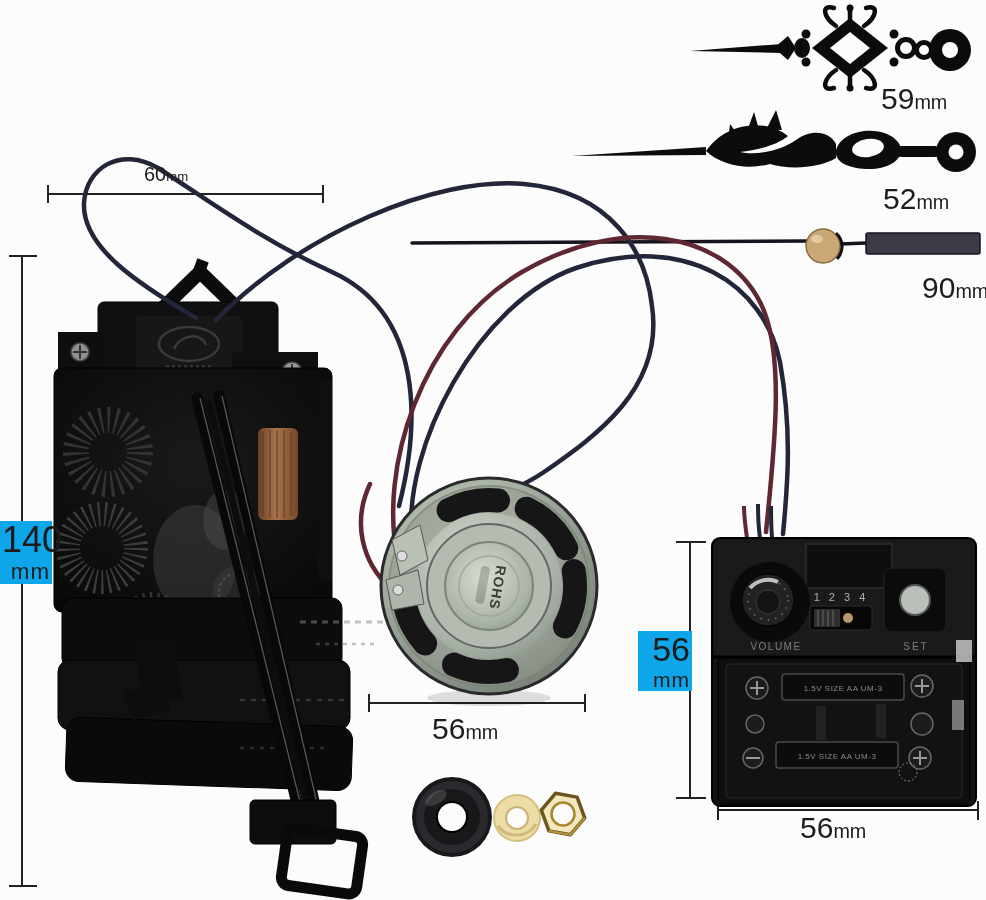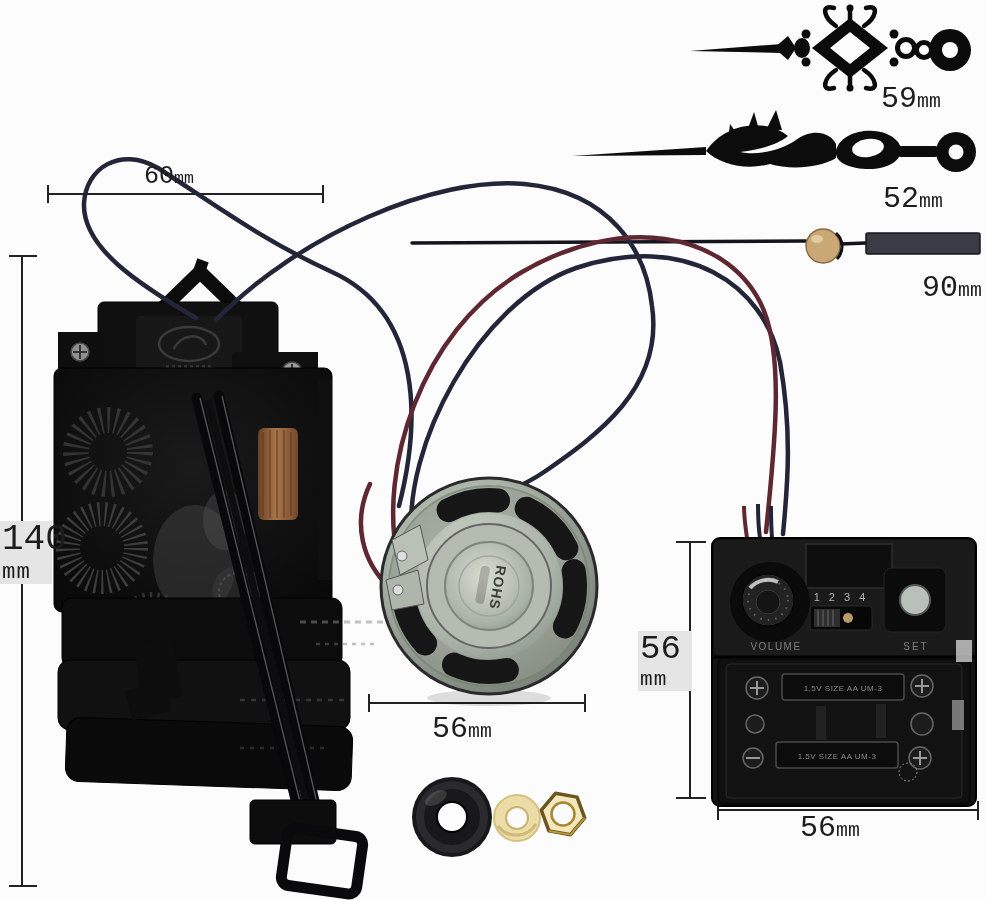--- a/index.html
+++ b/index.html
@@ -2,28 +2,28 @@
 <html><head>
 <meta charset="utf-8">
 <style>
   html,body{margin:0;padding:0;background:#e8e8e8;}
   .canvas{
     position:relative;width:986px;height:900px;background:#fcfcfc;
     overflow:hidden;font-family:"Liberation Sans",sans-serif;
   }
   .canvas svg{position:absolute;left:0;top:0;}
   .dim-label{
-    position:absolute;font-family:Liberation Mono, monospace;color:#1c1c1c;
+    position:absolute;font-family:Liberation Sans, sans-serif;color:#1c1c1c;
     line-height:1;white-space:nowrap;letter-spacing:0;
   }
   .dim-label .u{font-size:.66em;}
-  .dim-label.stack{text-align:left;background:#e5e5e5;padding:1px 2px;}
+  .dim-label.stack{text-align:right;background:#0ea5e9;padding:1px 2px;}
   .dim-label.stack .v{display:block;}
   .dim-label.stack .u{display:block;margin-top:3px;font-size:.62em;letter-spacing:1px;}
-  .f30{font-size:30px;} .f31{font-size:25px;} .f34{font-size:34px;} .f36{font-size:36px;}
+  .f30{font-size:30px;} .f31{font-size:20px;} .f34{font-size:34px;} .f36{font-size:36px;}
 </style>
 </head>
 <body>
 
 <div class="canvas">
 
 <svg width="986" height="900" viewBox="0 0 986 900">
   <defs>
     <radialGradient id="gMetal" cx="42%" cy="38%" r="70%">
       <stop offset="0%" stop-color="#cdd4c8"></stop>

